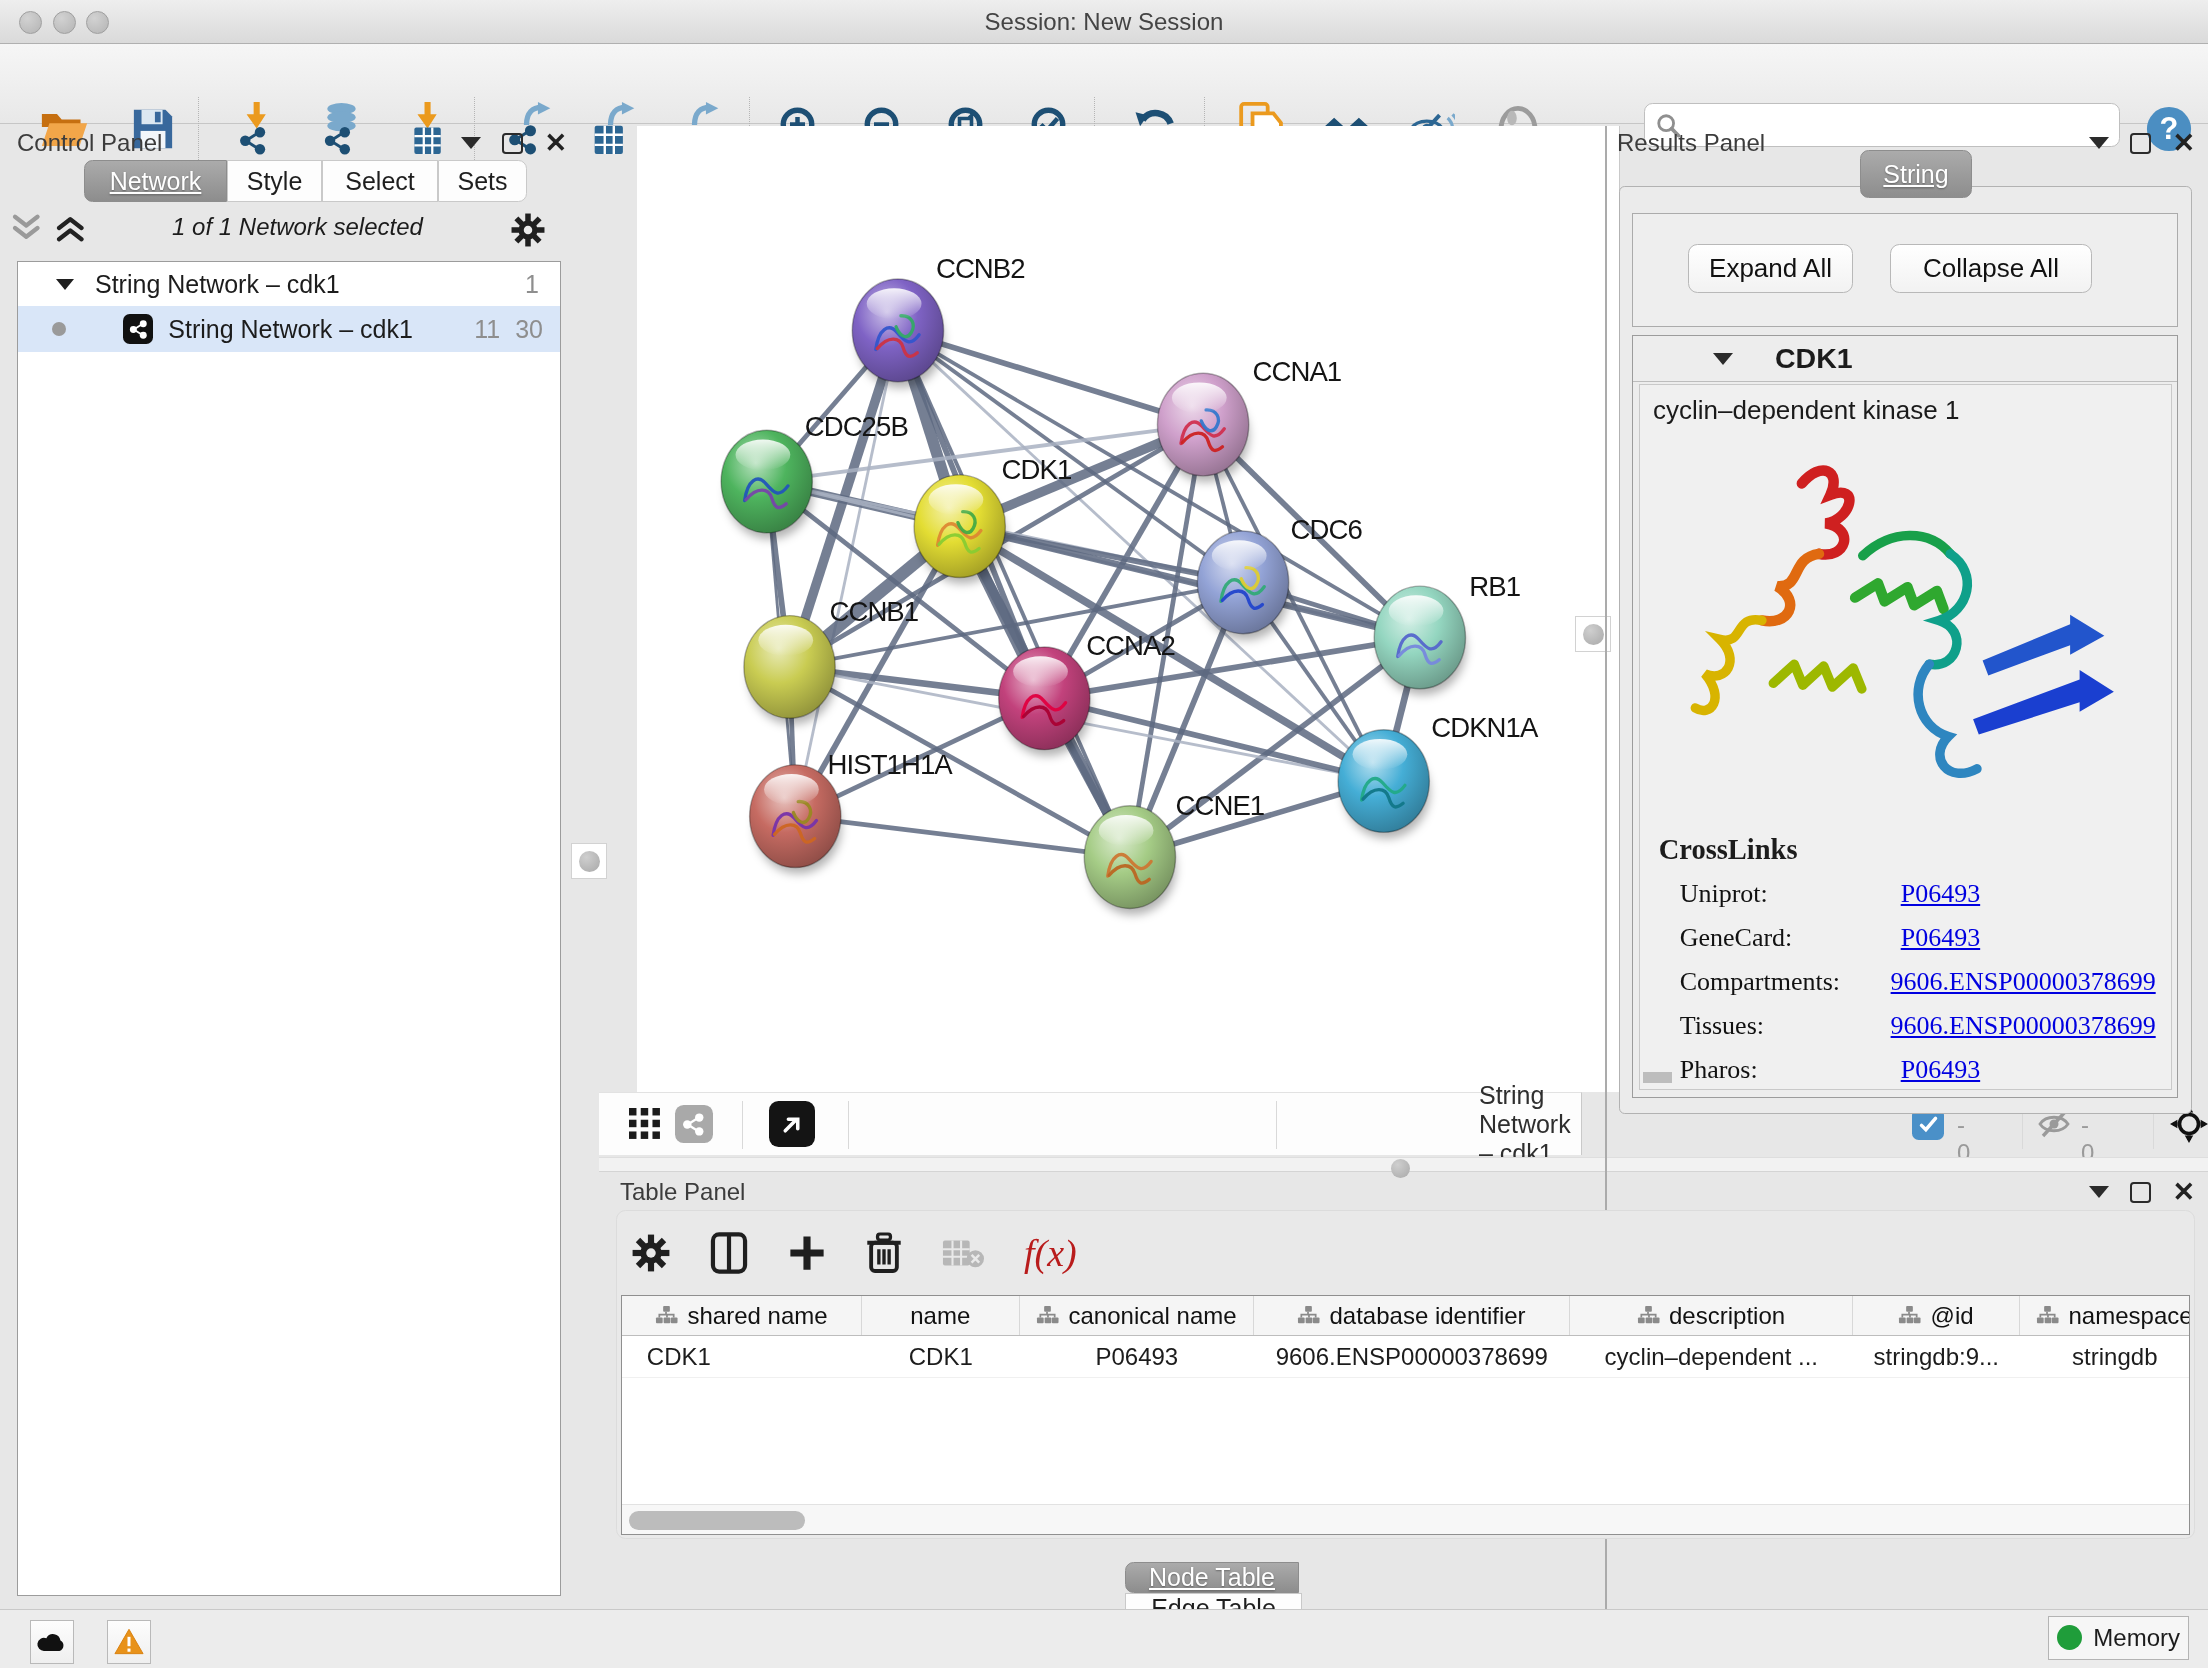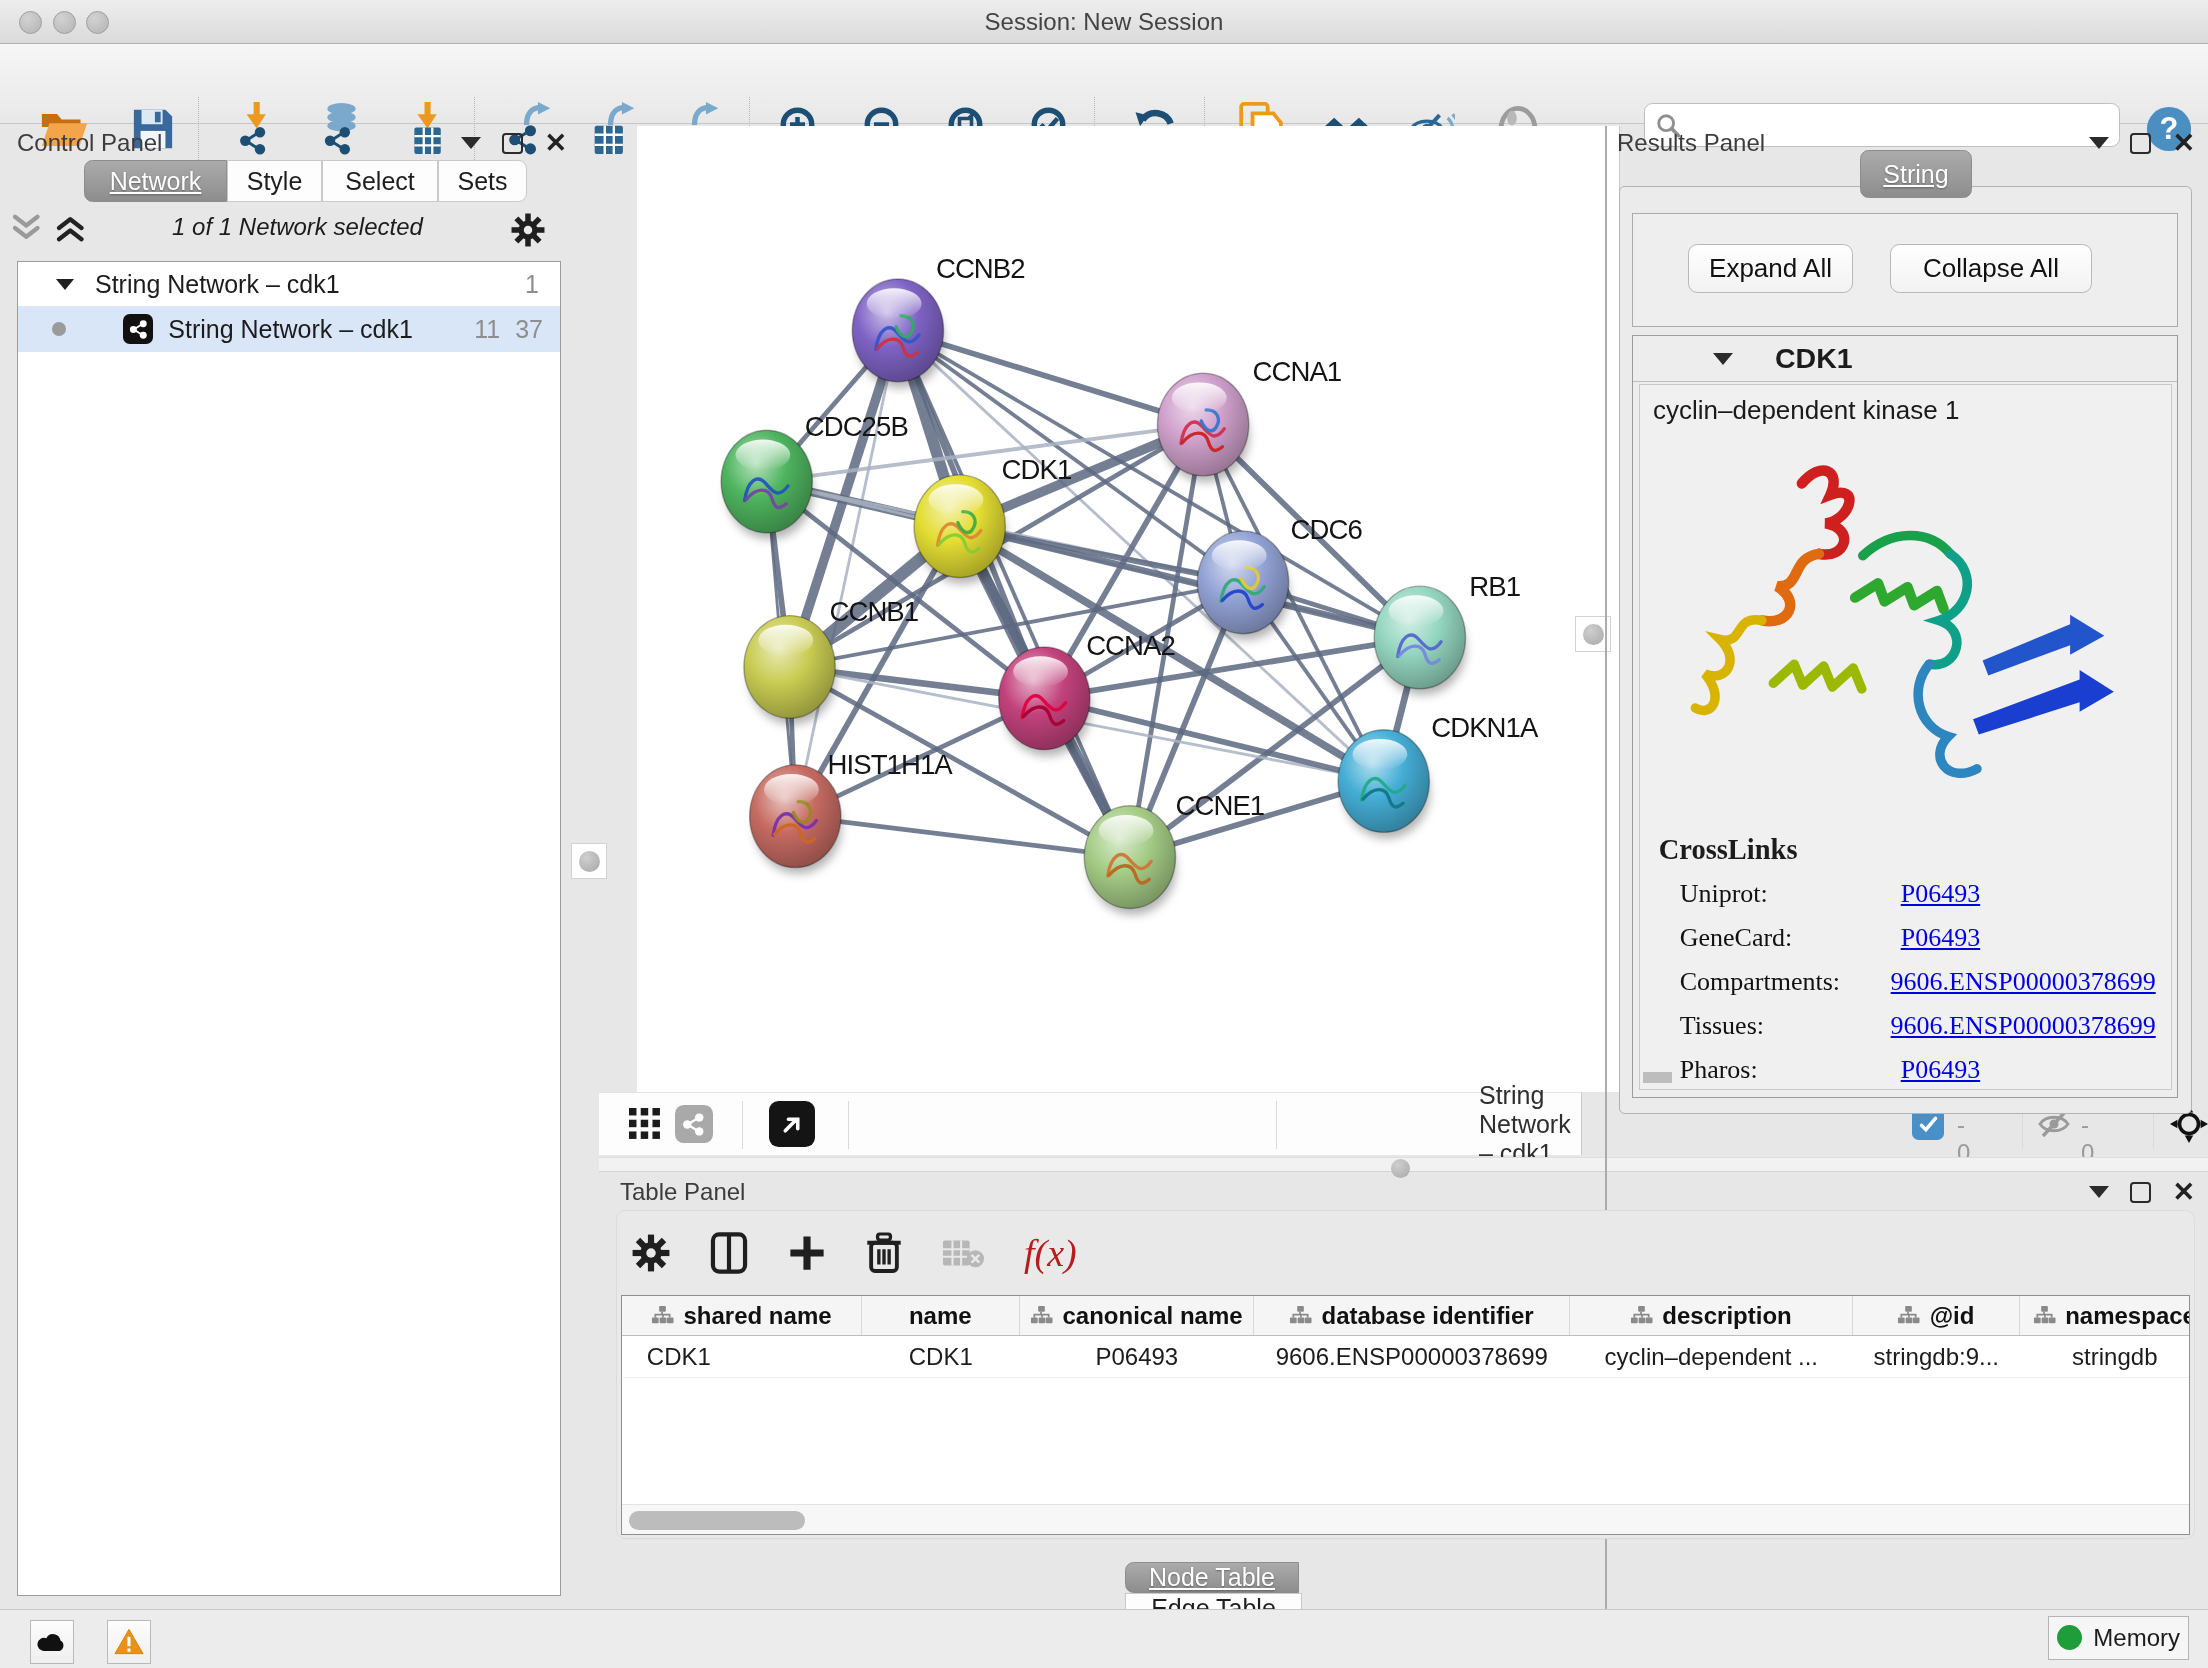--- a/index.html
+++ b/index.html
@@ -88,21 +88,21 @@
   .rp-scrollstub { position:absolute; left:3.8px; bottom:5.7px; width:28.5px; height:11.4px; background:#bdbdbd; }
 
   
   .tp-title-row { left:620px; top:1176px; width:1575px; height:32px; display:flex; align-items:center; justify-content:space-between; }
   .tp-box { left:616px; top:1210px; width:1579px; height:329px; background:#e9e9e9; border-radius:9.5px; border:1px solid #dcdcdc; }
   .tp-toolbar { position:absolute; left:15px; top:11.4px; height:61px; display:flex; align-items:center; gap:40px; }
   .fx { font-family:"Liberation Serif",serif; font-style:italic; font-size:38px; color:#b91c1c; }
   .tbl { position:absolute; left:3.8px; top:84px; width:1569px; height:240px; background:#fff; border:1.9px solid #8f8f8f; overflow:hidden; }
   .tbl-hdr { display:flex; height:40px; background:#f5f5f5; border-bottom:1.9px solid #bdbdbd; }
   .tbl-hcell { display:flex; align-items:center; justify-content:center; gap:9.5px; font-size:24px; color:#111;
-    border-right:1px solid #d8d8d8; overflow:hidden; white-space:nowrap; flex:none;font-weight:bold; }
+    border-right:1px solid #d8d8d8; overflow:hidden; white-space:nowrap; flex:none; }
   .tbl-row { display:flex; height:42px; border-bottom:1px solid #f0f0f0; }
   .tbl-cell { display:flex; align-items:center; justify-content:center; font-size:24px; overflow:hidden; white-space:nowrap; flex:none; }
   .tbl-cell.left { justify-content:flex-start; padding-left:25px; }
   .tbl-scroll { position:absolute; left:0; bottom:0; width:100%; height:30px; background:#f7f7f7; border-top:1px solid #e2e2e2; }
   .tbl-thumb { position:absolute; left:7.6px; top:5.7px; width:176px; height:19px; border-radius:9.5px; background:#bcbcbc; }
   .tp-tabs { left:1125px; top:1562px; display:flex; height:46px;flex-direction:column; }
 
   
   .statusbar { left:0; top:1609px; width:2208px; height:59px; background:#ececec; border-top:1.9px solid #c9c9c9; }
   .sq-btn { position:absolute; top:9.5px; width:44px; height:44px; background:linear-gradient(#fdfdfd,#efefef);
@@ -394,21 +394,21 @@
     </div>
     <div class="net-row2">
       <span class="dot-gray"></span>
       <span class="share-chip" style="margin-left:42px">
         <svg class="icon" width="19" height="19" viewBox="0 0 24 24" color="#fff">
             <use href="#sym-share" width="24" height="24"></use>
           </svg>
       </span>
       <span style="flex:1">String Network – cdk1</span>
       <span class="count-gray">11</span>
-      <span class="count-gray">37</span>
+      <span class="count-gray">30</span>
     </div>
   </div>
 
   <div class="abs canvas-box">
     <svg id="graph-svg" width="982" height="964" viewBox="0 0 1032 1014">
         <defs>
           <filter id="nshadow" x="-50%" y="-50%" width="200%" height="200%">
             <feGaussianBlur stdDeviation="5"></feGaussianBlur>
           </filter>
           <linearGradient id="gloss" x1="0" y1="0" x2="0" y2="1">

